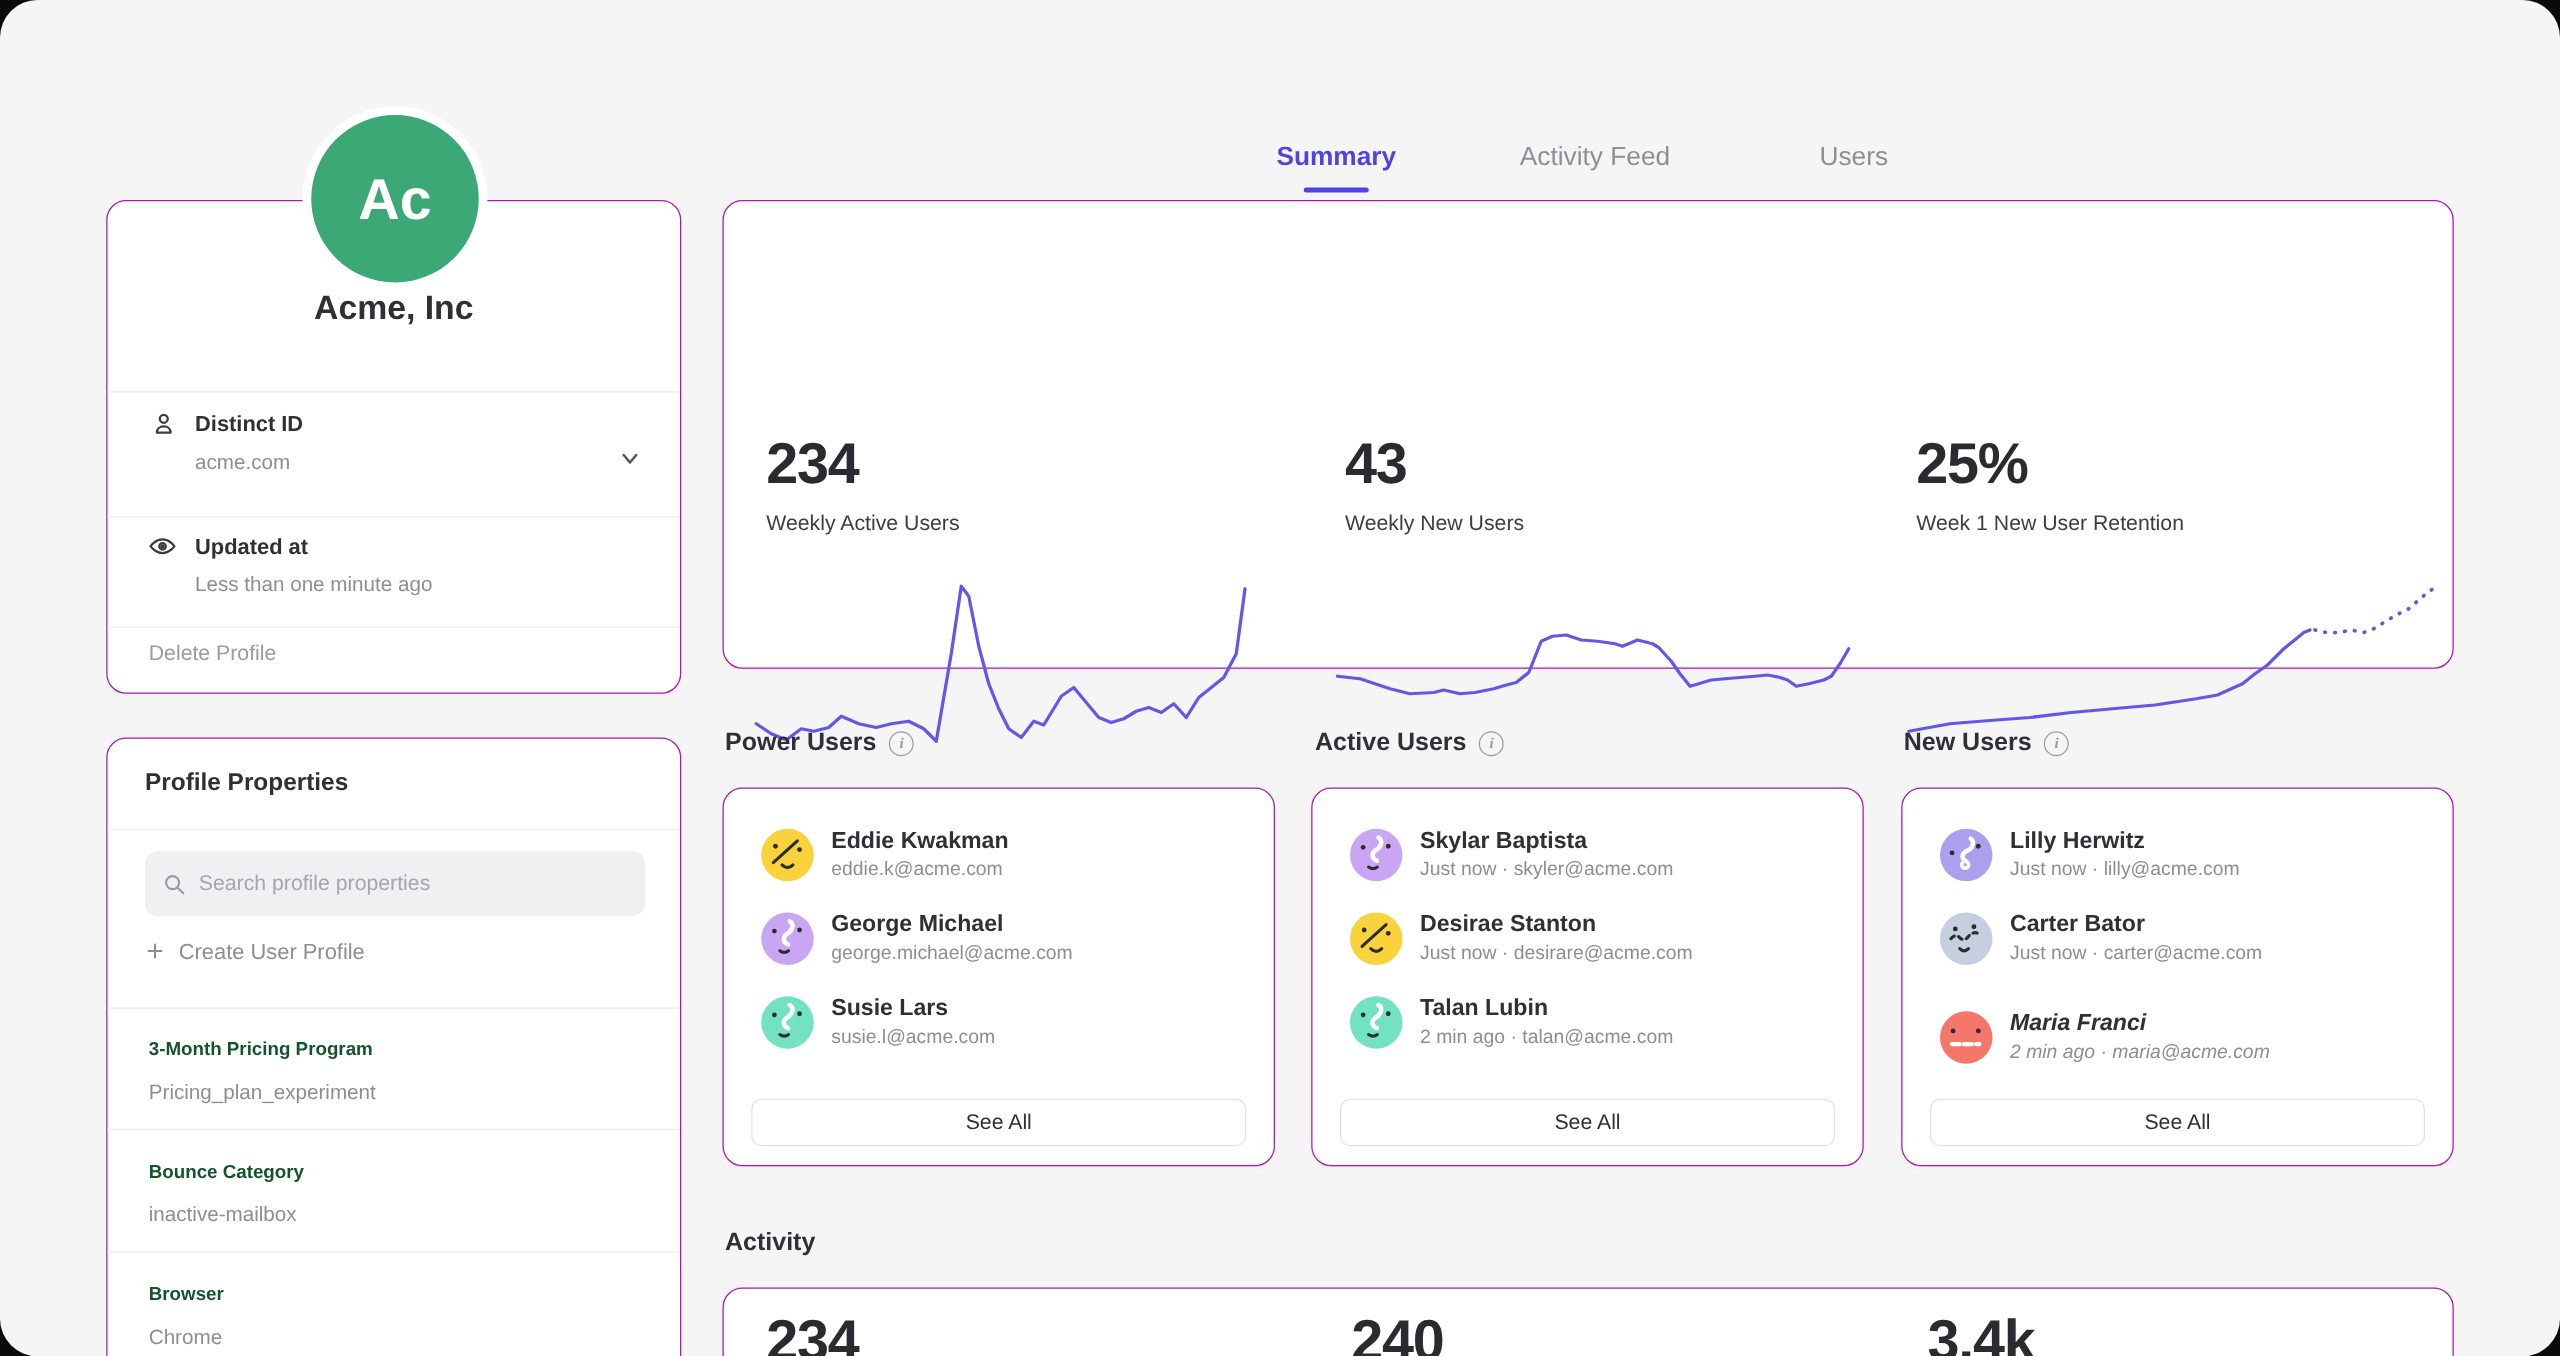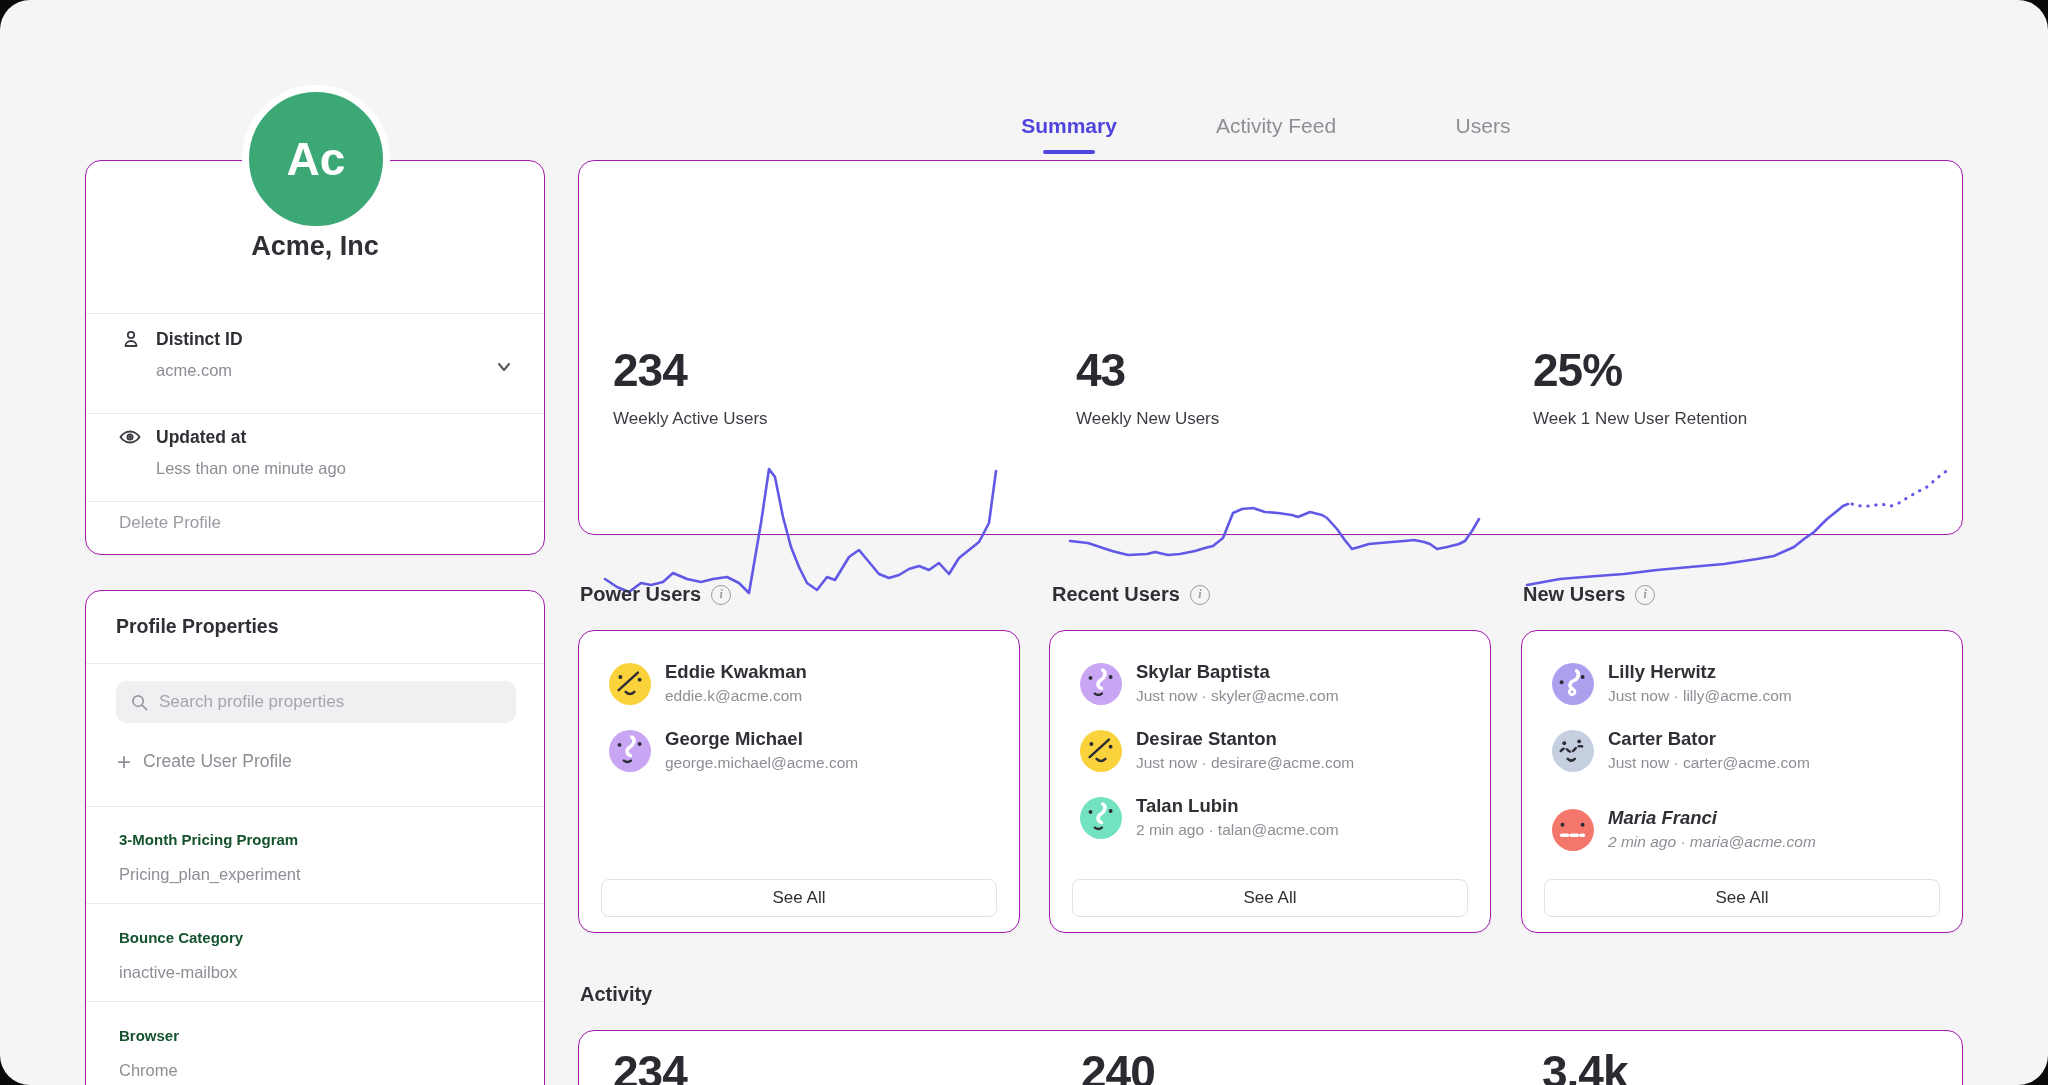--- a/index.html
+++ b/index.html
@@ -14,21 +14,21 @@
         background:#3BA876; border:7px solid #fff; display:flex; align-items:center; justify-content:center;
         color:#fff; font-size:46px; font-weight:bold; z-index:5; }
   .company-name { position:absolute; left:0; right:0; top:70px; text-align:center; font-size:27px; font-weight:bold; color:#2F2F36; }
   .side-label { position:absolute; font-size:17.5px; font-weight:bold; color:#2F2F36; }
   .side-value { position:absolute; font-size:16.5px; color:#8D8D95; }
   .side-icon  { position:absolute; width:24px; height:24px; color:#3A3A42; }
   .delete-link { position:absolute; left:33px; top:352px; font-size:17px; color:#9A9AA2; cursor:pointer; }
   .chev { position:absolute; left:408px; top:196px; width:20px; height:20px; color:#55555E; cursor:pointer; }
 
   .props-title { position:absolute; left:30px; top:24px; font-size:19.5px; font-weight:bold; color:#2F2F36; }
-  .searchbox { position:absolute; left:30px; top:90px; width:400px; height:42px; background:#F0F0F2; border:none;
+  .searchbox { position:absolute; left:30px; top:90px; width:400px; height:52px; background:#F0F0F2; border:none;
         border-radius:10px; display:flex; align-items:center; padding:0 14px; gap:10px; }
   .searchbox input { border:none; outline:none; background:transparent; font-size:17px; color:#3a3a42; width:100%;
         font-family:"Liberation Sans", sans-serif; }
   .searchbox input::placeholder { color:#A5A5AD; }
   .create-row { position:absolute; left:31px; top:160px; display:flex; align-items:center; gap:12px; color:#8D8D95;
         font-size:17.5px; cursor:pointer; }
   .create-plus { font-size:24px; line-height:20px; color:#8D8D95; }
   .prop-name  { position:absolute; left:33px; font-size:15px; font-weight:bold; color:#14532d; }
   .prop-value { position:absolute; left:33px; font-size:16.5px; color:#8D8D95; }
 
@@ -161,21 +161,21 @@
     <span class="axis-label" style="left:805px;">April 2</span>
     <span class="axis-label" style="left:974px;">March 2</span>
     <span class="axis-label" style="left:1250px;">March 10</span>
   </div>
 
   <div class="section-title" style="left:580px; top:583px;">
     <span>Power Users</span>
     <span class="info-icon">i</span>
   </div>
   <div class="section-title" style="left:1052px; top:583px;">
-    <span>Recent Users</span>
+    <span>Active Users</span>
     <span class="info-icon">i</span>
   </div>
   <div class="section-title" style="left:1523px; top:583px;">
     <span>New Users</span>
     <span class="info-icon">i</span>
   </div>
 
   <div class="card" style="left:578px; top:630px; width:442px; height:303px;">
     <div class="user-row" style="top:30px;">
       <span class="u-avatar" style="background: rgb(249, 210, 60);">
@@ -193,20 +193,32 @@
       <span class="u-avatar" style="background: rgb(201, 166, 243);">
         <svg viewBox="0 0 24 24" fill="none" stroke="#2c2c34" stroke-width="1.4" stroke-linecap="round">
             <circle cx="6" cy="8.5" r="1.1" fill="#2c2c34" stroke="none"></circle>
             <circle cx="17.5" cy="8" r="1.1" fill="#2c2c34" stroke="none"></circle>
             <path d="M13 4 C15.5 5.5 14 8.5 11.8 9.8 C9.6 11.2 9.8 13.6 12.3 14.6" stroke="#fff" stroke-width="2"></path>
             <path d="M8.5 17.5 Q10.5 19 12.5 17.5"></path>
           </svg>
       </span>
       <span class="u-name">George Michael</span>
       <span class="u-sub">george.michael@acme.com</span>
+    </div>
+    <div class="user-row" style="top:164px;">
+      <span class="u-avatar" style="background: rgb(115, 226, 193);">
+        <svg viewBox="0 0 24 24" fill="none" stroke="#2c2c34" stroke-width="1.4" stroke-linecap="round">
+            <circle cx="6" cy="8.5" r="1.1" fill="#2c2c34" stroke="none"></circle>
+            <circle cx="17.5" cy="8" r="1.1" fill="#2c2c34" stroke="none"></circle>
+            <path d="M13 4 C15.5 5.5 14 8.5 11.8 9.8 C9.6 11.2 9.8 13.6 12.3 14.6" stroke="#fff" stroke-width="2"></path>
+            <path d="M8.5 17.5 Q10.5 19 12.5 17.5"></path>
+          </svg>
+      </span>
+      <span class="u-name">Susie Lars</span>
+      <span class="u-sub">susie.l@acme.com</span>
     </div>
     <div class="see-all">See All</div>
   </div>
 
   <div class="card" style="left:1049px; top:630px; width:442px; height:303px;">
     <div class="user-row" style="top:30px;">
       <span class="u-avatar" style="background: rgb(201, 166, 243);">
         <svg viewBox="0 0 24 24" fill="none" stroke="#2c2c34" stroke-width="1.4" stroke-linecap="round">
             <circle cx="6" cy="8.5" r="1.1" fill="#2c2c34" stroke="none"></circle>
             <circle cx="17.5" cy="8" r="1.1" fill="#2c2c34" stroke="none"></circle>

